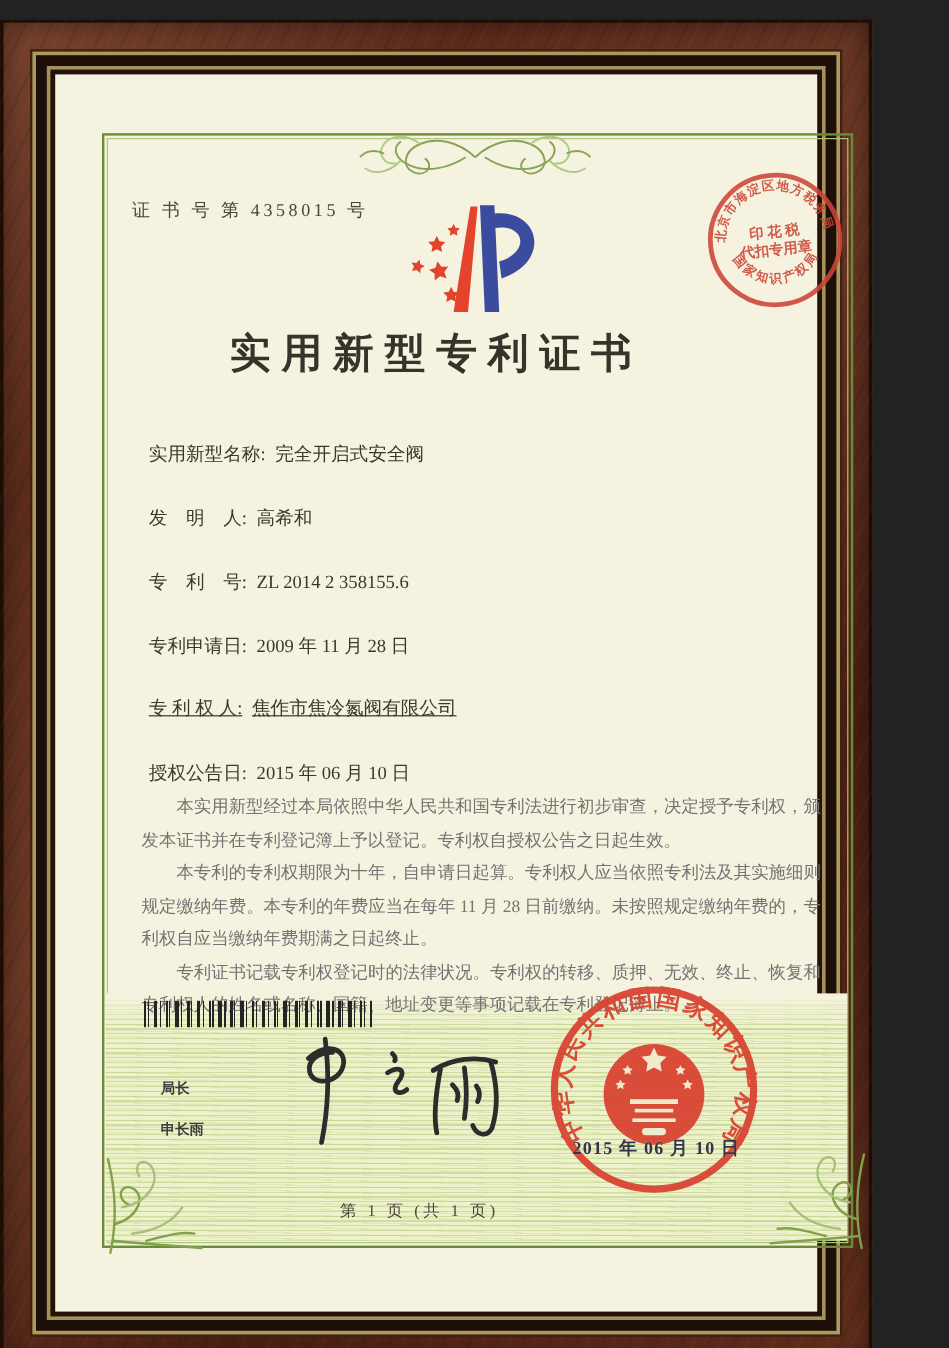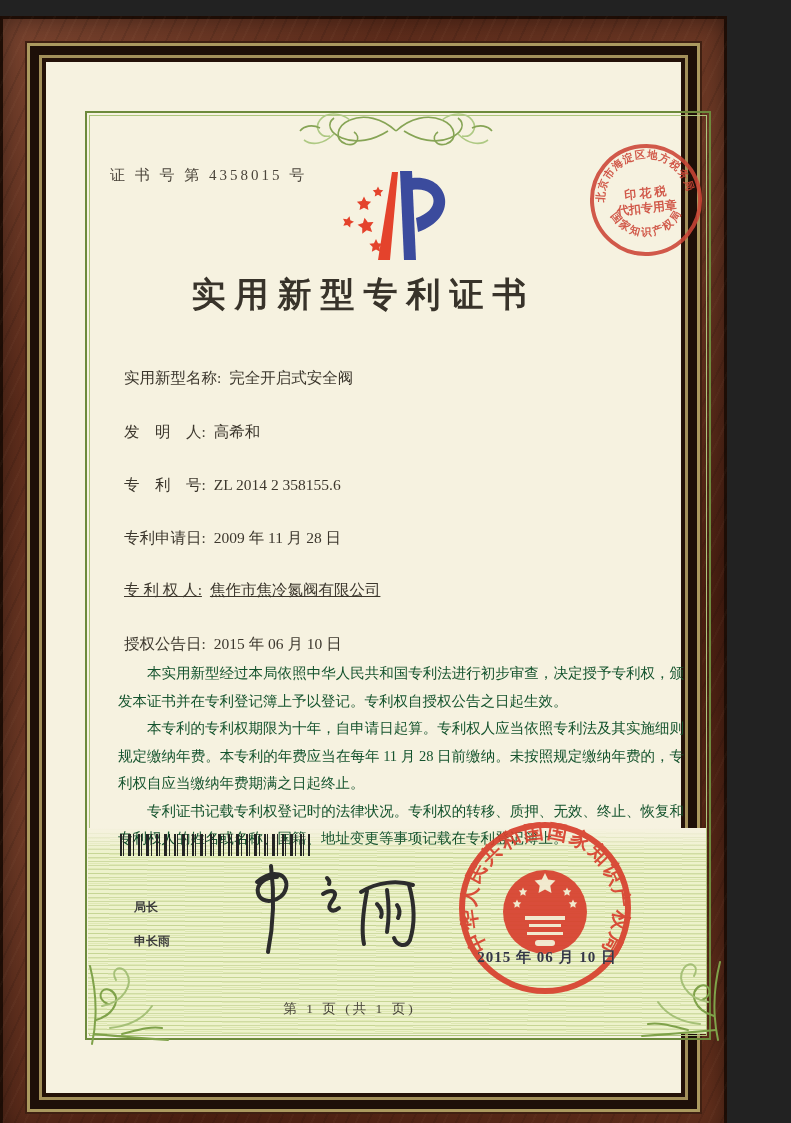--- a/index.html
+++ b/index.html
@@ -34,21 +34,21 @@
   .fields{position:absolute;left:0;top:0;width:100%;}
   .field-row{position:absolute;left:78px;font-size:15.5px;color:#3c372d;white-space:nowrap;}
   .field-row:nth-child(1){top:306px;}
   .field-row:nth-child(2){top:360px;}
   .field-row:nth-child(3){top:413px;}
   .field-row:nth-child(4){top:466px;}
   .field-row:nth-child(5){top:518px;text-decoration:underline;}
   .field-row:nth-child(6){top:572px;}
   .field-value{margin-left:8px;}
   .body-text{position:absolute;left:72px;top:598px;width:566px;}
-  .body-text p{margin:0;font-size:14.5px;line-height:27.5px;color:#14532d;text-indent:2em;text-align:justify;}
+  .body-text p{margin:0;font-size:14.5px;line-height:27.5px;color:#737373;text-indent:2em;text-align:justify;}
   
   .barcode{position:absolute;left:74px;top:772px;width:190px;height:22px;
     background:repeating-linear-gradient(90deg,#242424 0 2px,transparent 2px 3px,#242424 3px 4px,
       transparent 4px 8px,#242424 8px 11px,transparent 11px 13px,#242424 13px 14px,transparent 14px 18px);}
   .officials{position:absolute;left:88px;top:828px;font-family:"Liberation Sans",sans-serif;
     font-weight:700;font-size:12px;color:#3d3d3d;line-height:34px;}
   .signature{position:absolute;left:185px;top:798px;width:200px;height:98px;}
   .seal{position:absolute;left:411px;top:758px;width:176px;height:176px;opacity:.92;}
   .seal-date{position:absolute;left:398px;top:886px;width:206px;text-align:center;
     font-weight:700;font-size:15px;letter-spacing:1px;color:#333646;text-shadow:0 0 1px rgba(246,242,224,.4);}

